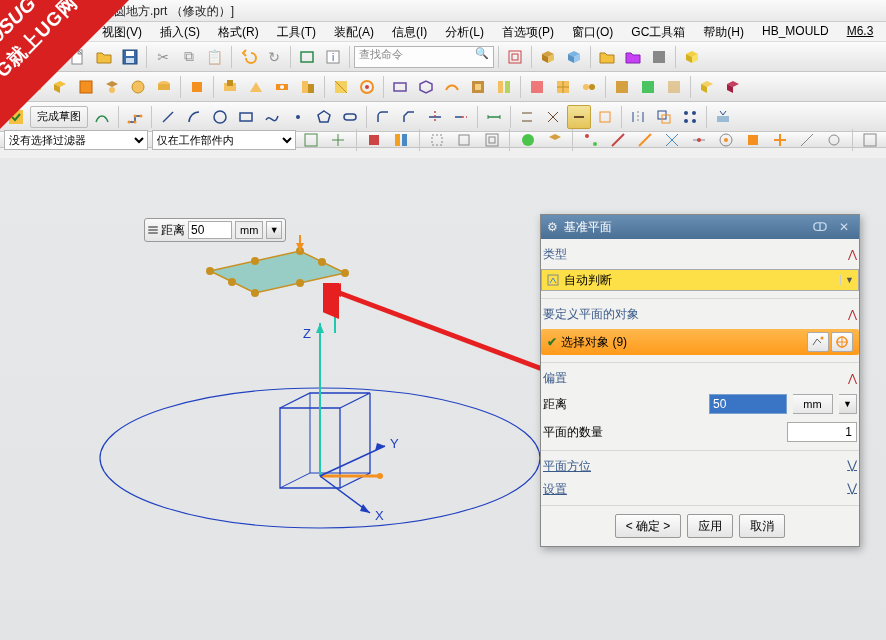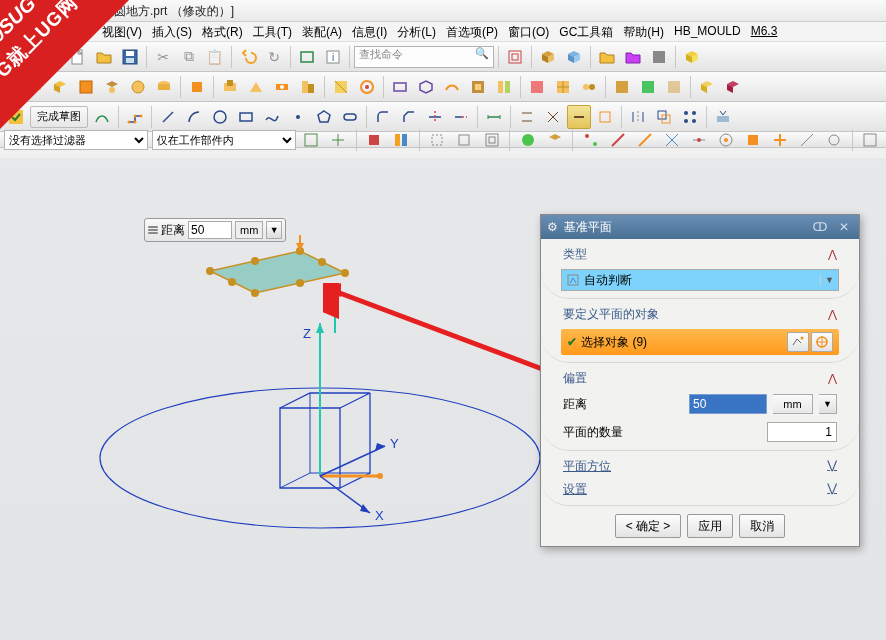--- a/index.html
+++ b/index.html
@@ -1,19 +1,19 @@
 <!DOCTYPE html>
 <html><head>
 <meta charset="utf-8">
 <style>
 * { box-sizing: border-box; margin: 0; padding: 0; font-family: "Microsoft YaHei", sans-serif; }
 body { width: 886px; height: 640px; background: #f0f0f0; overflow: hidden; position: relative; }
 
 .titlebar { height: 22px; background: linear-gradient(#fafafa,#e9e9e9); border-bottom: 1px solid #ccc; font-size: 12px; padding: 3px 8px; color: #222; }
-.menubar { height: 20px; background: #f4f4f4; border-bottom: 1px solid #ddd; font-size: 12px; padding: 2px 8px; display: flex; gap: 2px; }
+.menubar { height: 20px; background: #f4f4f4; border-bottom: 1px solid #ddd; font-size: 12px; padding: 2px 8px; display: flex; gap: 10px; }
 .menubar span { padding: 0 4px; cursor: default; }
 
 .watermark { position: absolute; top: -18px; left: -18px; width: 165px; height: 165px; z-index: 100; pointer-events: none; }
 .watermark .tri { width: 0; height: 0; border-style: solid; border-width: 165px 165px 0 0; border-color: #d92020 transparent transparent transparent; }
 .watermark .txt { position: absolute; top: 54px; left: -28px; transform: rotate(-45deg); color: #fff; font-weight: bold; font-size: 19px; white-space: nowrap; letter-spacing: 1px; }
 .watermark .txt2 { position: absolute; top: 26px; left: 4px; transform: rotate(-45deg); color: #fff; font-weight: bold; font-size: 20px; font-style: italic; }
 
 .toolbar { height: 30px; background: linear-gradient(#fbfbfb,#e4e4e4); border-bottom: 1px solid #c5c5c5; display: flex; align-items: center; padding: 0 4px; gap: 2px; overflow: hidden; }
 .tbtn { width: 24px; height: 24px; border: 1px solid transparent; display: flex; align-items: center; justify-content: center; cursor: pointer; border-radius: 2px; font-size: 14px; }
 .tbtn svg { width: 18px; height: 18px; }
@@ -30,24 +30,24 @@
 .dist-input .handle span{height:2px;background:#888;border-radius:1px;}
 .dist-input input { width: 44px; height: 18px; border: 1px solid #aaa; font-size: 12px; text-align: left; padding: 0 2px; }
 .dist-input .unit { background:#eee; border:1px solid #aaa; height:18px; padding:0 4px; font-size:11px; display:flex; align-items:center;}
 .dist-input .dd { width:16px; height:18px; border:1px solid #aaa; background:linear-gradient(#fff,#ddd); display:flex; align-items:center; justify-content:center; font-size:9px;}
 
 .dialog { position: absolute; top: 214px; right: 26px; width: 320px; background: #f2f2f0; border: 1px solid #888; box-shadow: 2px 3px 8px rgba(0,0,0,0.3); z-index: 30; font-size: 12px; }
 .dlg-title { height: 24px; background: linear-gradient(#6a8fb5,#4a6f95); color: #fff; display: flex; align-items: center; padding: 0 6px; gap: 6px; }
 .dlg-title .gear { color:#eee; }
 .dlg-title .sp { flex: 1; }
 .dlg-title .min, .dlg-title .cls { width:18px; height:16px; display:flex; align-items:center; justify-content:center; cursor:pointer; color:#cde; }
-.dlg-sec { padding: 4px 20px; border-bottom: 1px solid #d8d8d6; border-radius: 28px; }
+.dlg-sec { padding: 4px 0; border-bottom: 1px solid #d8d8d6; }
 .dlg-sec-hdr { display: flex; align-items: center; color: #3a5a8a; font-size: 12px; padding: 3px 2px; cursor: pointer; }
 .dlg-sec-hdr .chev { margin-left: auto; color: #b03030; font-size: 11px; }
-.dlg-combo { width: 100%; height: 22px; border: 1px solid #aaa; background: #7dd3fc; display: flex; align-items: center; padding: 0 4px; margin: 3px 0; font-size: 12px; gap: 4px; }
+.dlg-combo { width: 100%; height: 22px; border: 1px solid #aaa; background: #fde047; display: flex; align-items: center; padding: 0 4px; margin: 3px 0; font-size: 12px; gap: 4px; }
 .dlg-combo .dd { margin-left: auto; font-size: 9px; color: #555; border-left:1px solid #ccc; padding-left:4px;}
 .sel-row { background: linear-gradient(#ffb84d,#ff9a1a); height: 26px; display: flex; align-items: center; padding: 0 6px; margin: 3px 0; border-radius: 2px; gap:4px;}
 .sel-row .chk { color: #2a7a2a; font-weight: bold; }
 .sel-row .tools { margin-left: auto; display: flex; gap: 2px; }
 .sel-row .tools .b { width: 22px; height: 20px; background: linear-gradient(#fefefe,#e4e4e4); border: 1px solid #aaa; display: flex; align-items: center; justify-content: center; border-radius: 2px; }
 .row { display: flex; align-items: center; padding: 4px 2px; gap: 6px; }
 .row .lbl { flex: 0 0 auto; }
 .row .sp { flex: 1; }
 .row input[type=text] { width: 78px; height: 20px; border: 1px solid #7aa0d0; background: #fff; font-size: 12px; padding: 0 3px; }
 .row input.sel { background: #3a74c4; color: #fff; }

